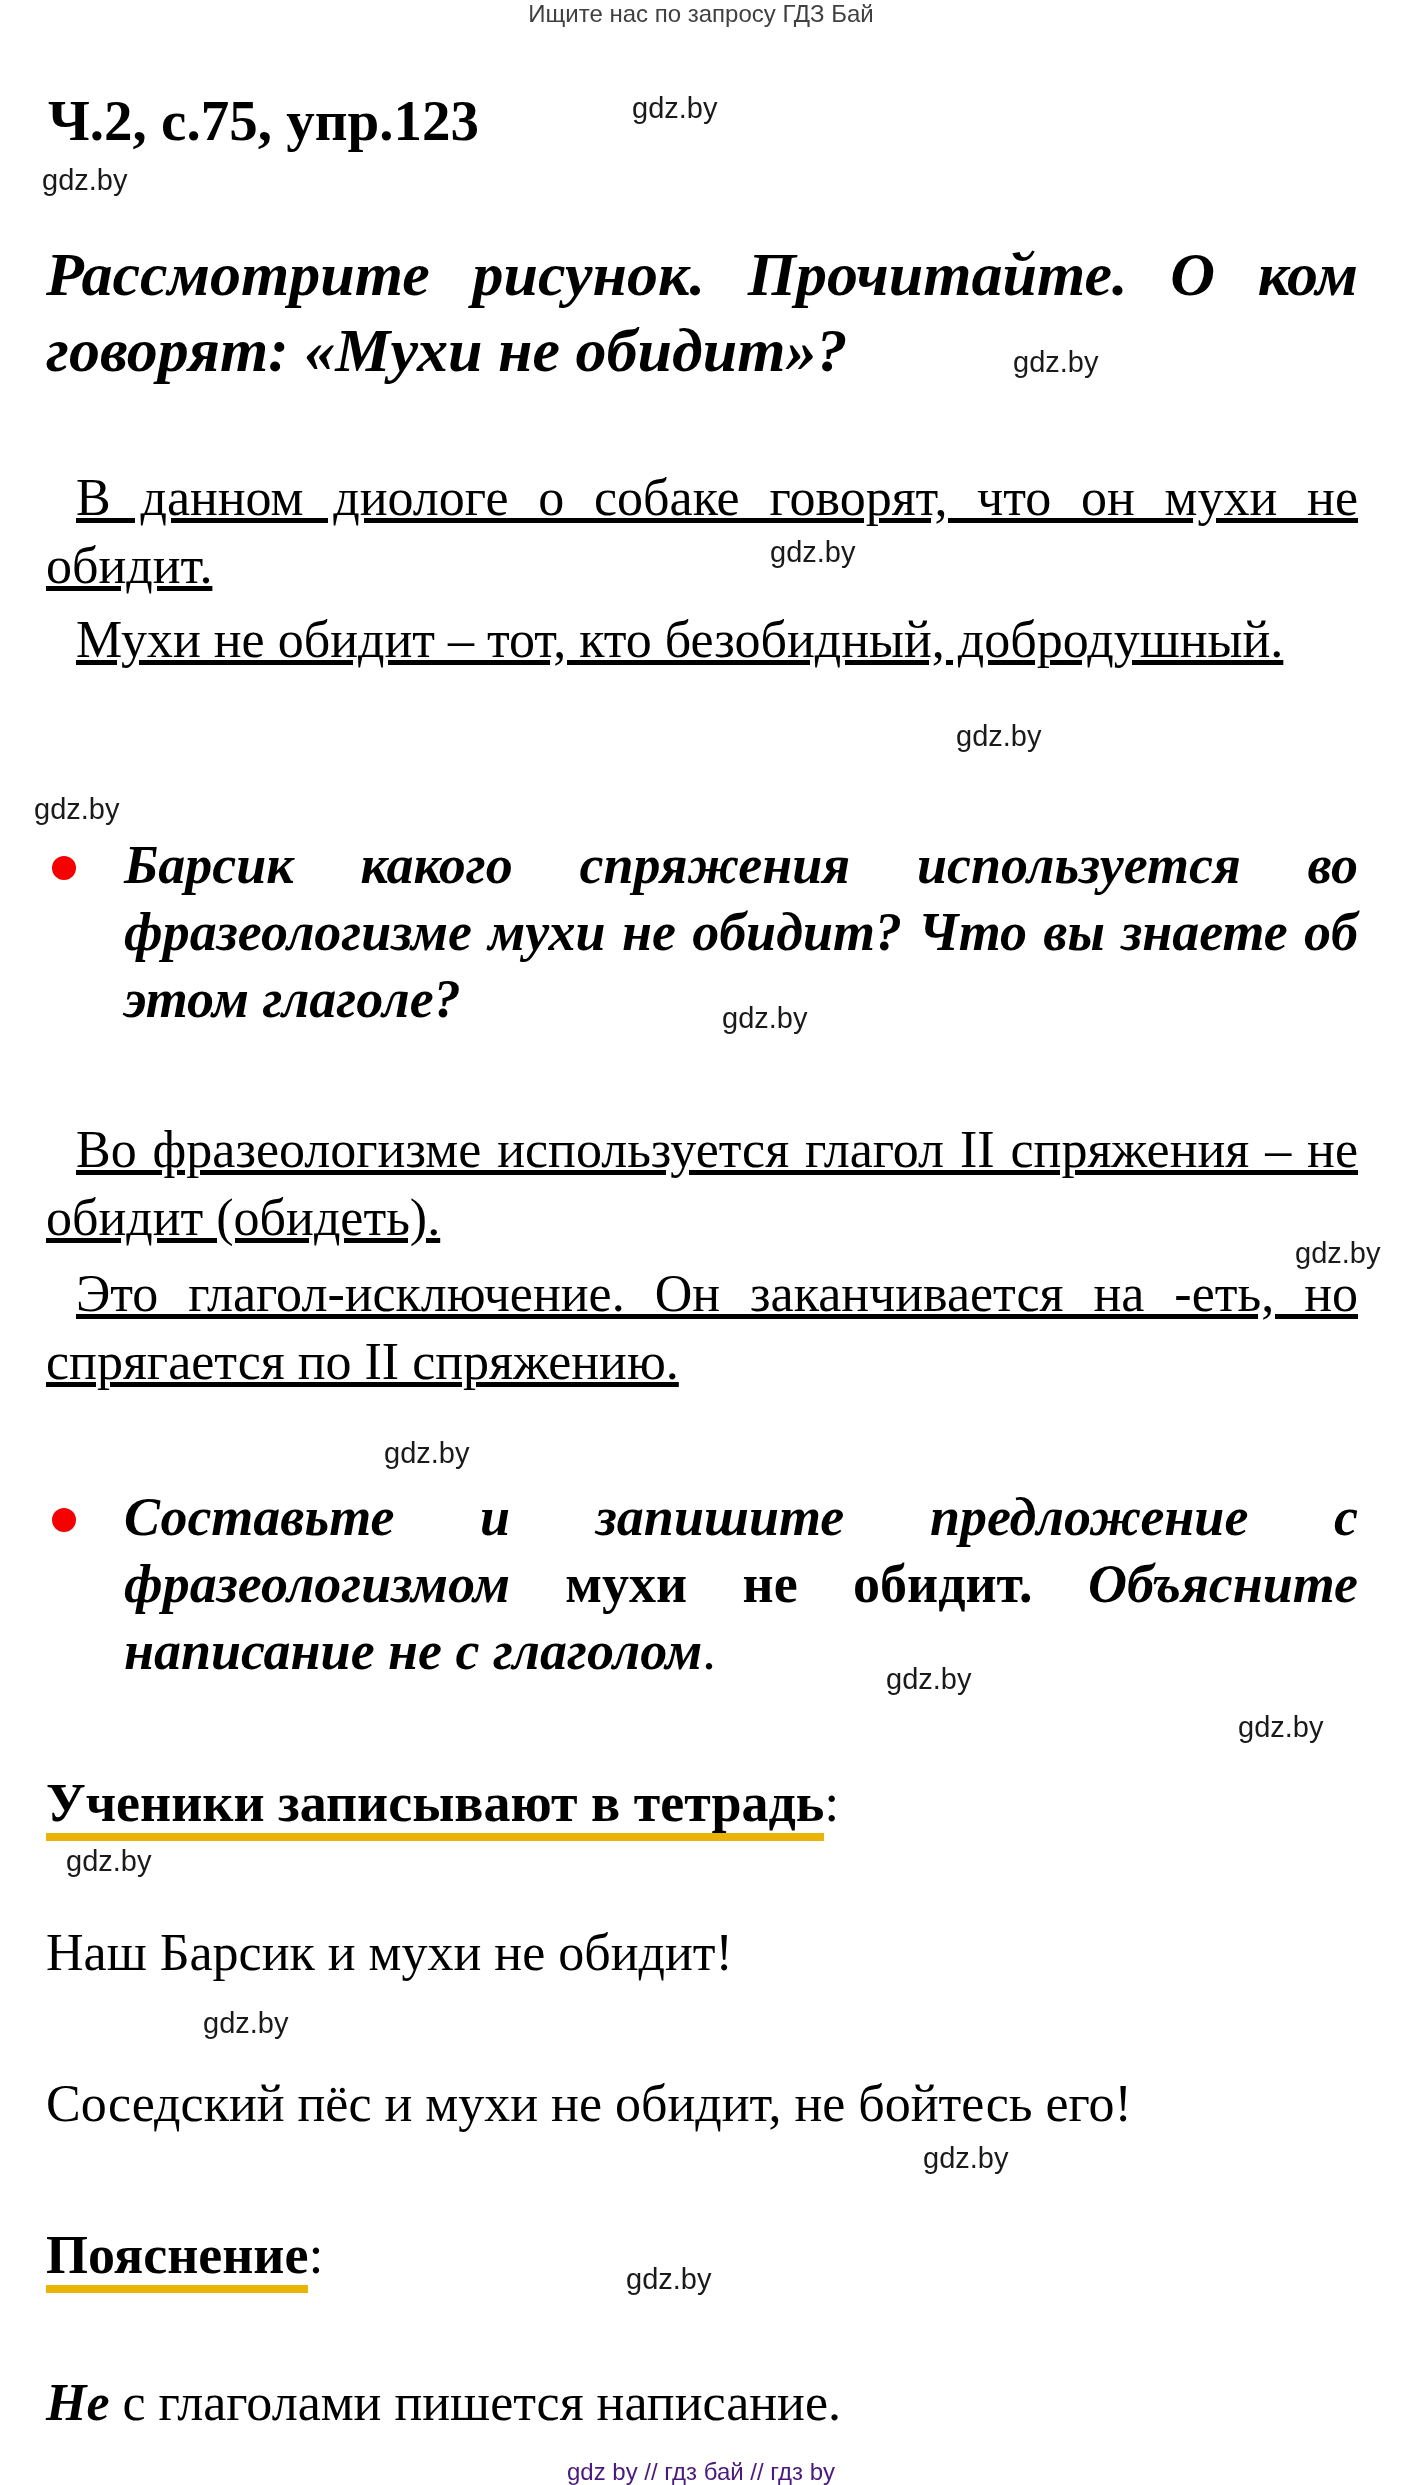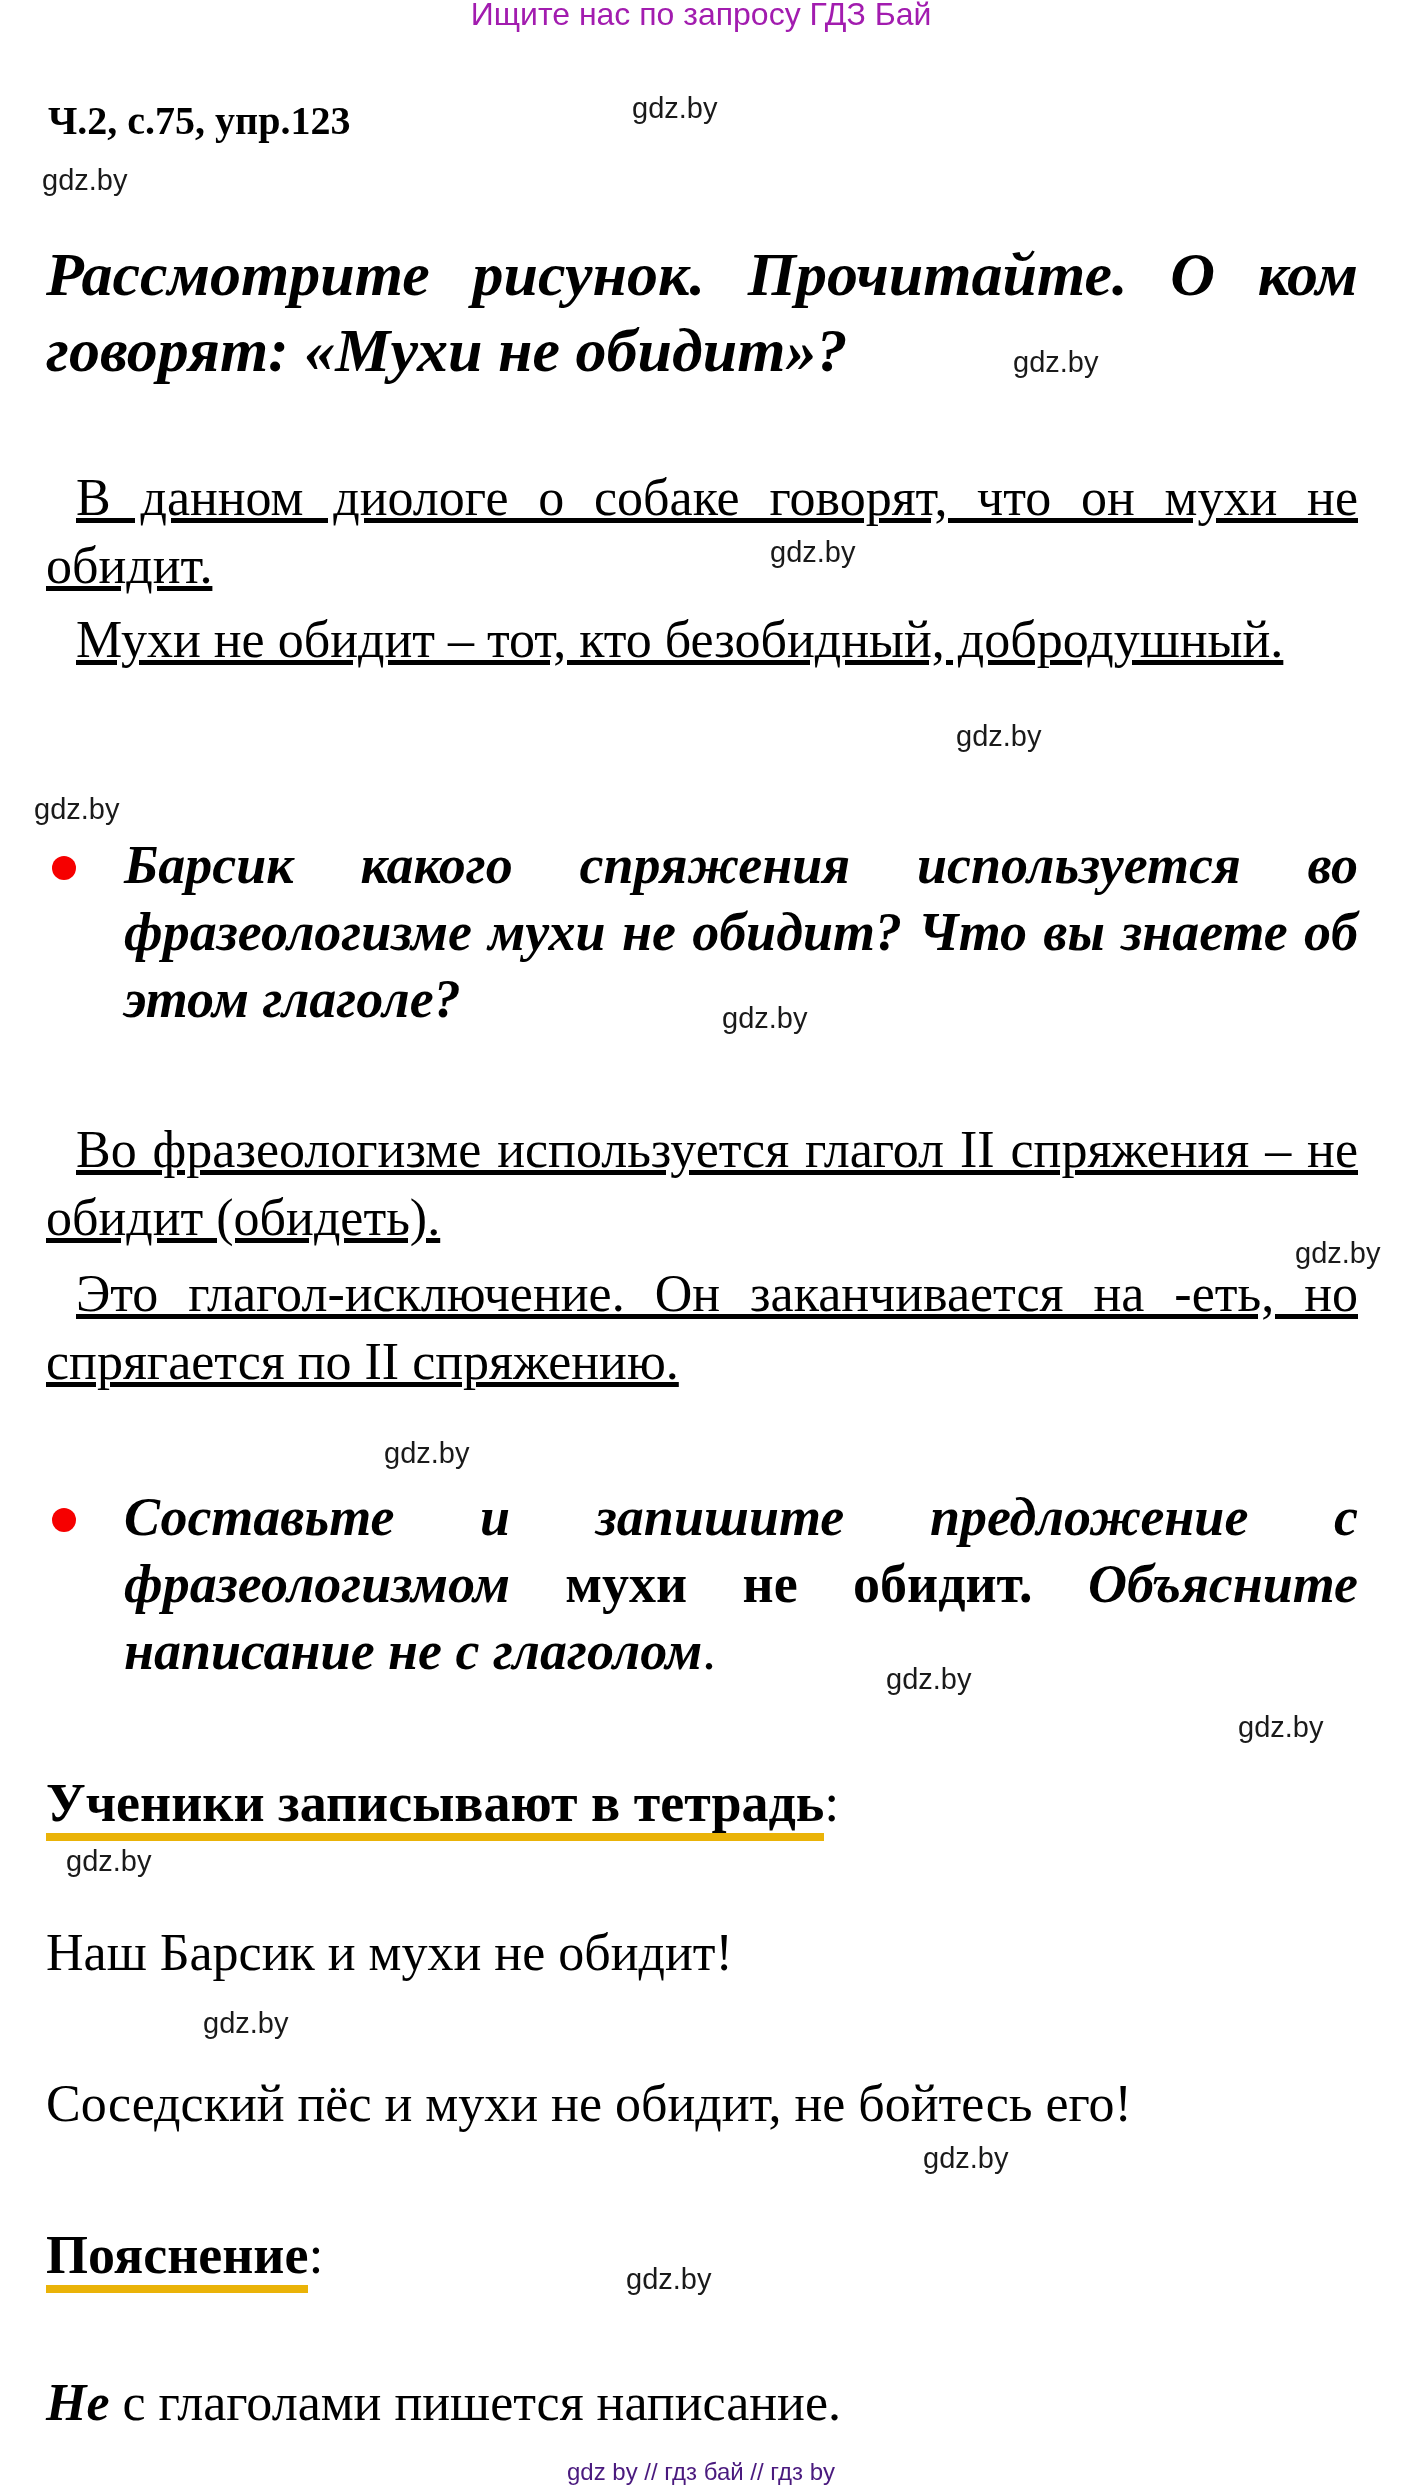--- a/index.html
+++ b/index.html
@@ -1,22 +1,22 @@
 <!DOCTYPE html>
 <html><head>
 <meta charset="utf-8">
 <style>
   html, body { margin:0; padding:0; background:#ffffff; }
   body { width:1402px; height:2485px; position:relative; overflow:hidden;
          font-family:"Liberation Serif", serif; color:#000; }
   .abs { position:absolute; }
   .banner { top:0; left:0; width:1402px; text-align:center; font-family:"Liberation Sans", sans-serif;
-            font-size:32px; line-height:28px; color:#a21caf; }
+            font-size:24px; line-height:28px; color:#404040; }
   .wm { font-family:"Liberation Sans", sans-serif; font-size:29px; color:#1a1a1a; line-height:32px; white-space:nowrap; }
-  .title { left:48px; top:88px; font-size:40px; font-weight:bold; line-height:66px; }
+  .title { left:48px; top:88px; font-size:57px; font-weight:bold; line-height:66px; }
   .task { left:46px; width:1312px; font-size:62px; font-style:italic; font-weight:bold; line-height:76px; text-align:justify; }
   .para { left:46px; width:1312px; font-size:52px; line-height:68px; text-align:justify; text-indent:30px;text-decoration:underline; }
   .bullet-block { left:46px; width:1312px; }
   .bullet-dot { position:absolute; left:6px; width:24px; height:24px; border-radius:50%; background:#f60000; }
   .bullet-text { margin-left:78px; font-size:54px; font-style:italic; font-weight:bold; line-height:67px; text-align:justify; }
   .bullet-text .upright { font-style:normal; }
   .heading { left:46px; font-size:54px; font-weight:bold; line-height:66px; }
   .heading u { text-decoration:none; border-bottom:8px solid #eab308; padding-bottom:0; }
   .line { left:46px; font-size:52px; line-height:66px; white-space:nowrap; }
   .footer { left:0; width:1402px; top:2458px; text-align:center; font-family:"Liberation Sans", sans-serif;

